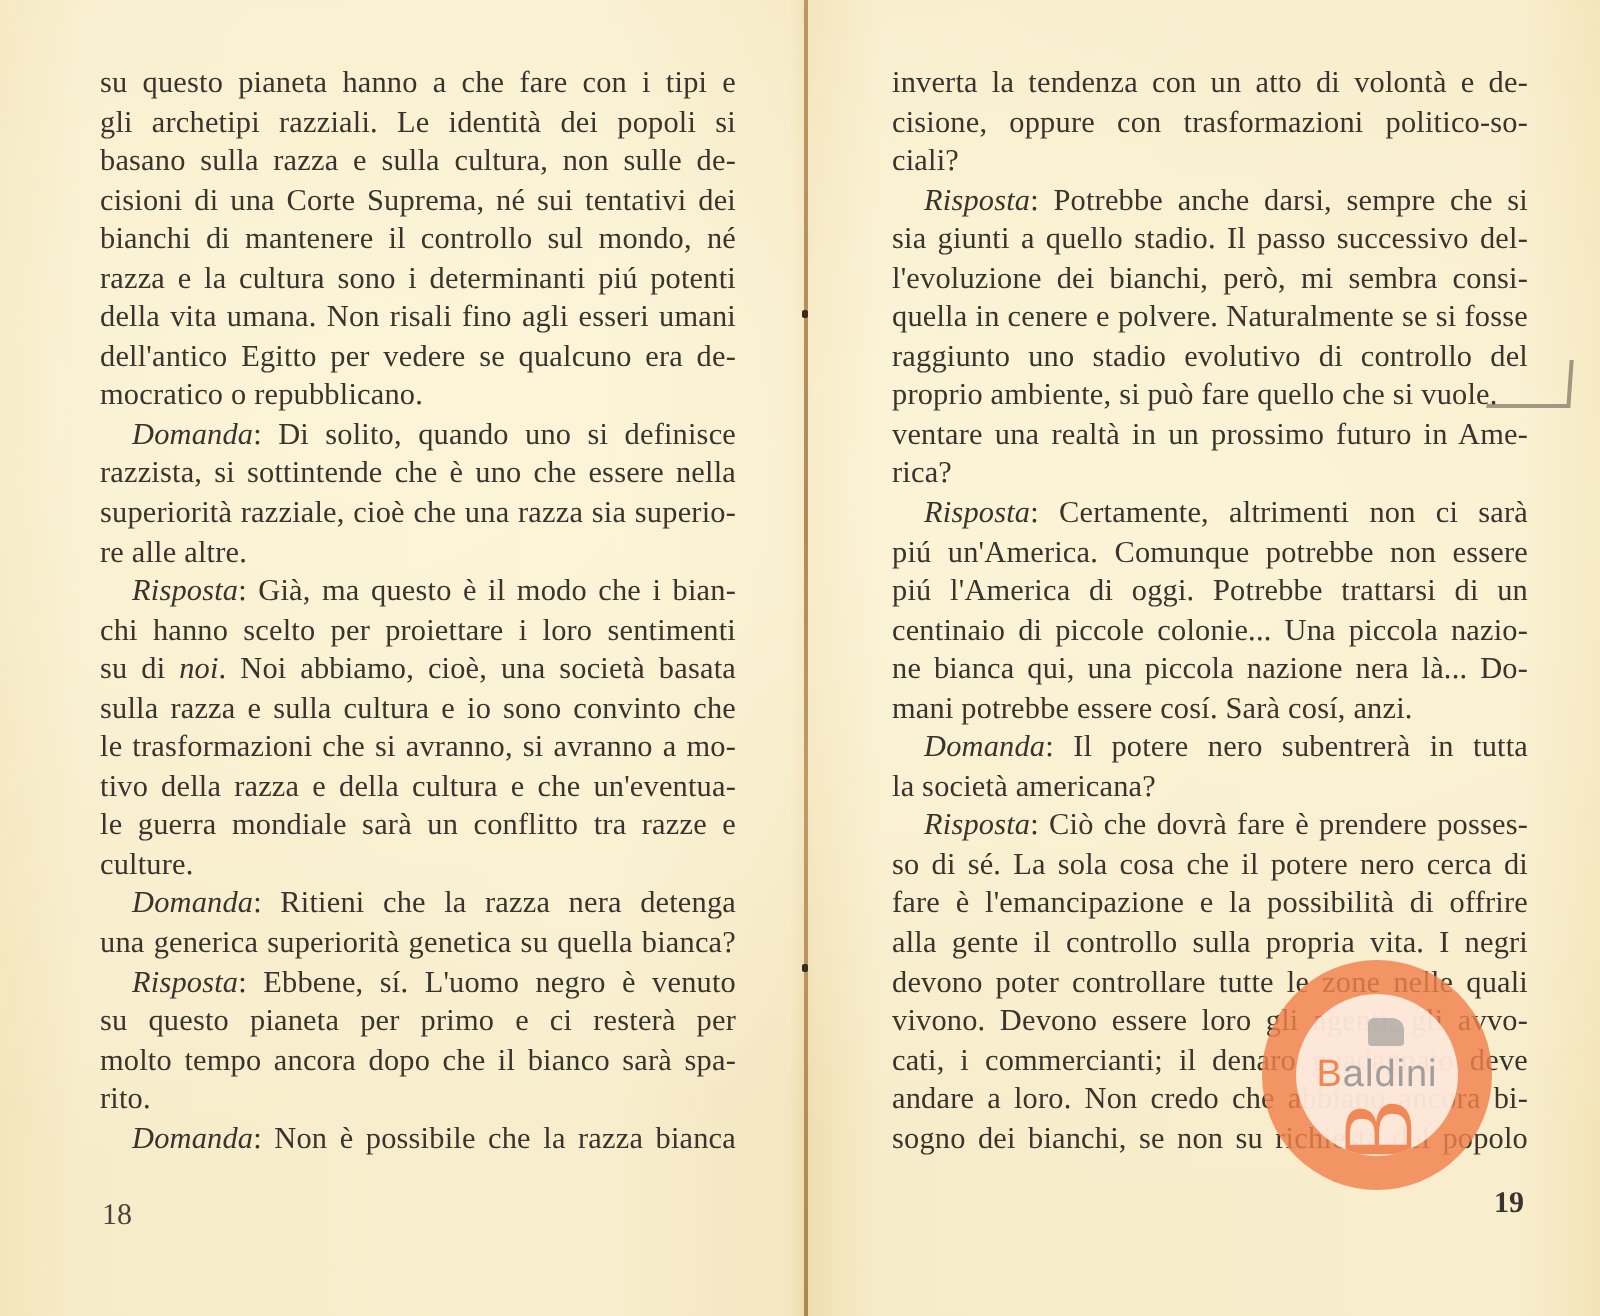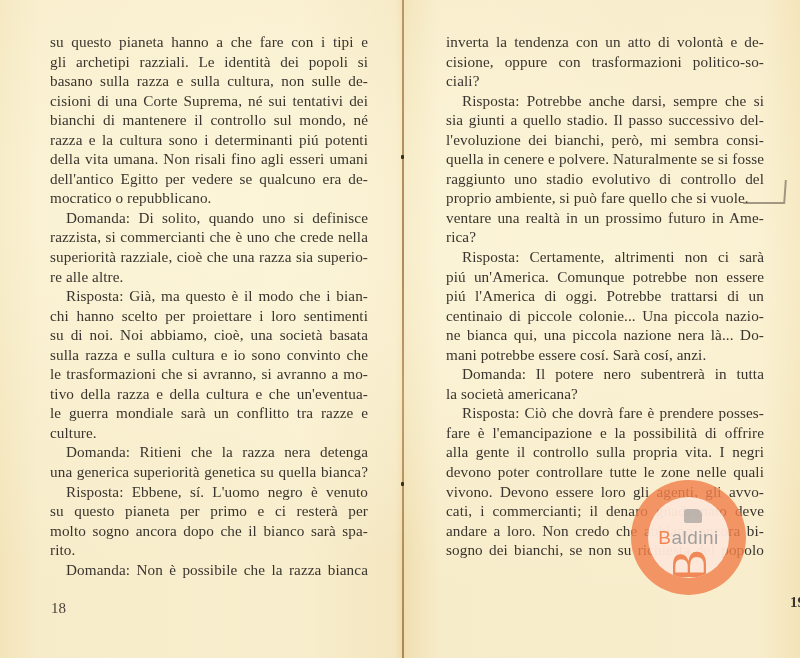--- a/index.html
+++ b/index.html
@@ -20,21 +20,20 @@
       inset: 0;
       background:
         radial-gradient(ellipse at 20% 30%, rgba(255,250,225,0.55), rgba(255,250,225,0) 60%),
         radial-gradient(ellipse at 75% 40%, rgba(255,250,225,0.5), rgba(255,250,225,0) 60%),
         linear-gradient(90deg, #f3e4ba 0px, #f7ecca 40px, #f8eecd 300px, #f4e6c0 395px, #efdcae 402px, #f1e0b4 408px, #f7ecca 440px, #f8edcc 760px, #f3e3b8 800px);
     }
     .page {
       position: absolute;
       top: 0;
       bottom: 0;
-      padding-left: 43px;
     }
     .page-left { left: 0; width: 403px; }
     .page-right { left: 404px; width: 396px; }
 
     .spine {
       position: absolute;
       left: 402px;
       top: 0;
       width: 2px;
       height: 658px;
@@ -65,21 +64,21 @@
       text-align: justify;
       text-align-last: justify;
       height: 19.55px;
     }
     .line.last {
       text-align-last: left;
     }
     .line.indent {
       padding-left: 16px;
     }
-    .it { }
+    .it { font-style: italic; }
 
     .page-number {
       position: absolute;
       font-size: 15px;
       font-weight: bold;
       color: #3a342e;
     }
     .page-left .page-number { left: 51px; top: 600px; font-weight: normal; color: #4a443c; }
     .page-right .page-number { right: 38px; top: 594px; }
 
@@ -161,36 +160,36 @@
       <span class="line">su questo pianeta hanno a che fare con i tipi e</span>
       <span class="line">gli archetipi razziali. Le identità dei popoli si</span>
       <span class="line">basano sulla razza e sulla cultura, non sulle de-</span>
       <span class="line">cisioni di una Corte Suprema, né sui tentativi dei</span>
       <span class="line">bianchi di mantenere il controllo sul mondo, né</span>
       <span class="line">razza e la cultura sono i determinanti piú potenti</span>
       <span class="line">della vita umana. Non risali fino agli esseri umani</span>
       <span class="line">dell'antico Egitto per vedere se qualcuno era de-</span>
       <span class="line last">mocratico o repubblicano.</span>
       <span class="line indent"><span class="it">Domanda</span><span>: Di solito, quando uno si definisce</span></span>
-      <span class="line">razzista, si commercianti che è uno che crede nella</span>
+      <span class="line">razzista, si sottintende che è uno che essere nella</span>
       <span class="line">superiorità razziale, cioè che una razza sia superio-</span>
       <span class="line last">re alle altre.</span>
       <span class="line indent"><span class="it">Risposta</span><span>: Già, ma questo è il modo che i bian-</span></span>
       <span class="line">chi hanno scelto per proiettare i loro sentimenti</span>
       <span class="line"><span>su di </span><span class="it">noi</span><span>. Noi abbiamo, cioè, una società basata</span></span>
       <span class="line">sulla razza e sulla cultura e io sono convinto che</span>
       <span class="line">le trasformazioni che si avranno, si avranno a mo-</span>
       <span class="line">tivo della razza e della cultura e che un'eventua-</span>
       <span class="line">le guerra mondiale sarà un conflitto tra razze e</span>
       <span class="line last">culture.</span>
       <span class="line indent"><span class="it">Domanda</span><span>: Ritieni che la razza nera detenga</span></span>
       <span class="line">una generica superiorità genetica su quella bianca?</span>
       <span class="line indent"><span class="it">Risposta</span><span>: Ebbene, sí. L'uomo negro è venuto</span></span>
       <span class="line">su questo pianeta per primo e ci resterà per</span>
-      <span class="line">molto sogno ancora dopo che il bianco sarà spa-</span>
+      <span class="line">molto tempo ancora dopo che il bianco sarà spa-</span>
       <span class="line last">rito.</span>
       <span class="line indent"><span class="it">Domanda</span><span>: Non è possibile che la razza bianca</span></span>
     </div>
     <div class="page-number">18</div>
   </div>
 
   <div class="spine"></div>
   <div class="spine-stitch" style="left:401px;top:155px;"></div>
   <div class="spine-stitch" style="left:401px;top:482px;"></div>
 
@@ -209,20 +208,21 @@
       <span class="line last">rica?</span>
       <span class="line indent"><span class="it">Risposta</span><span>: Certamente, altrimenti non ci sarà</span></span>
       <span class="line">piú un'America. Comunque potrebbe non essere</span>
       <span class="line">piú l'America di oggi. Potrebbe trattarsi di un</span>
       <span class="line">centinaio di piccole colonie... Una piccola nazio-</span>
       <span class="line">ne bianca qui, una piccola nazione nera là... Do-</span>
       <span class="line last">mani potrebbe essere cosí. Sarà cosí, anzi.</span>
       <span class="line indent"><span class="it">Domanda</span><span>: Il potere nero subentrerà in tutta</span></span>
       <span class="line last">la società americana?</span>
       <span class="line indent"><span class="it">Risposta</span><span>: Ciò che dovrà fare è prendere posses-</span></span>
+      <span class="line">so di sé. La sola cosa che il potere nero cerca di</span>
       <span class="line">fare è l'emancipazione e la possibilità di offrire</span>
       <span class="line">alla gente il controllo sulla propria vita. I negri</span>
       <span class="line">devono poter controllare tutte le zone nelle quali</span>
       <span class="line">vivono. Devono essere loro gli agenti, gli avvo-</span>
       <span class="line">cati, i commercianti; il denaro guadagnato deve</span>
       <span class="line">andare a loro. Non credo che abbiano ancora bi-</span>
       <span class="line">sogno dei bianchi, se non su richiesta del popolo</span>
     </div>
     <div class="page-number">19</div>
   </div>

